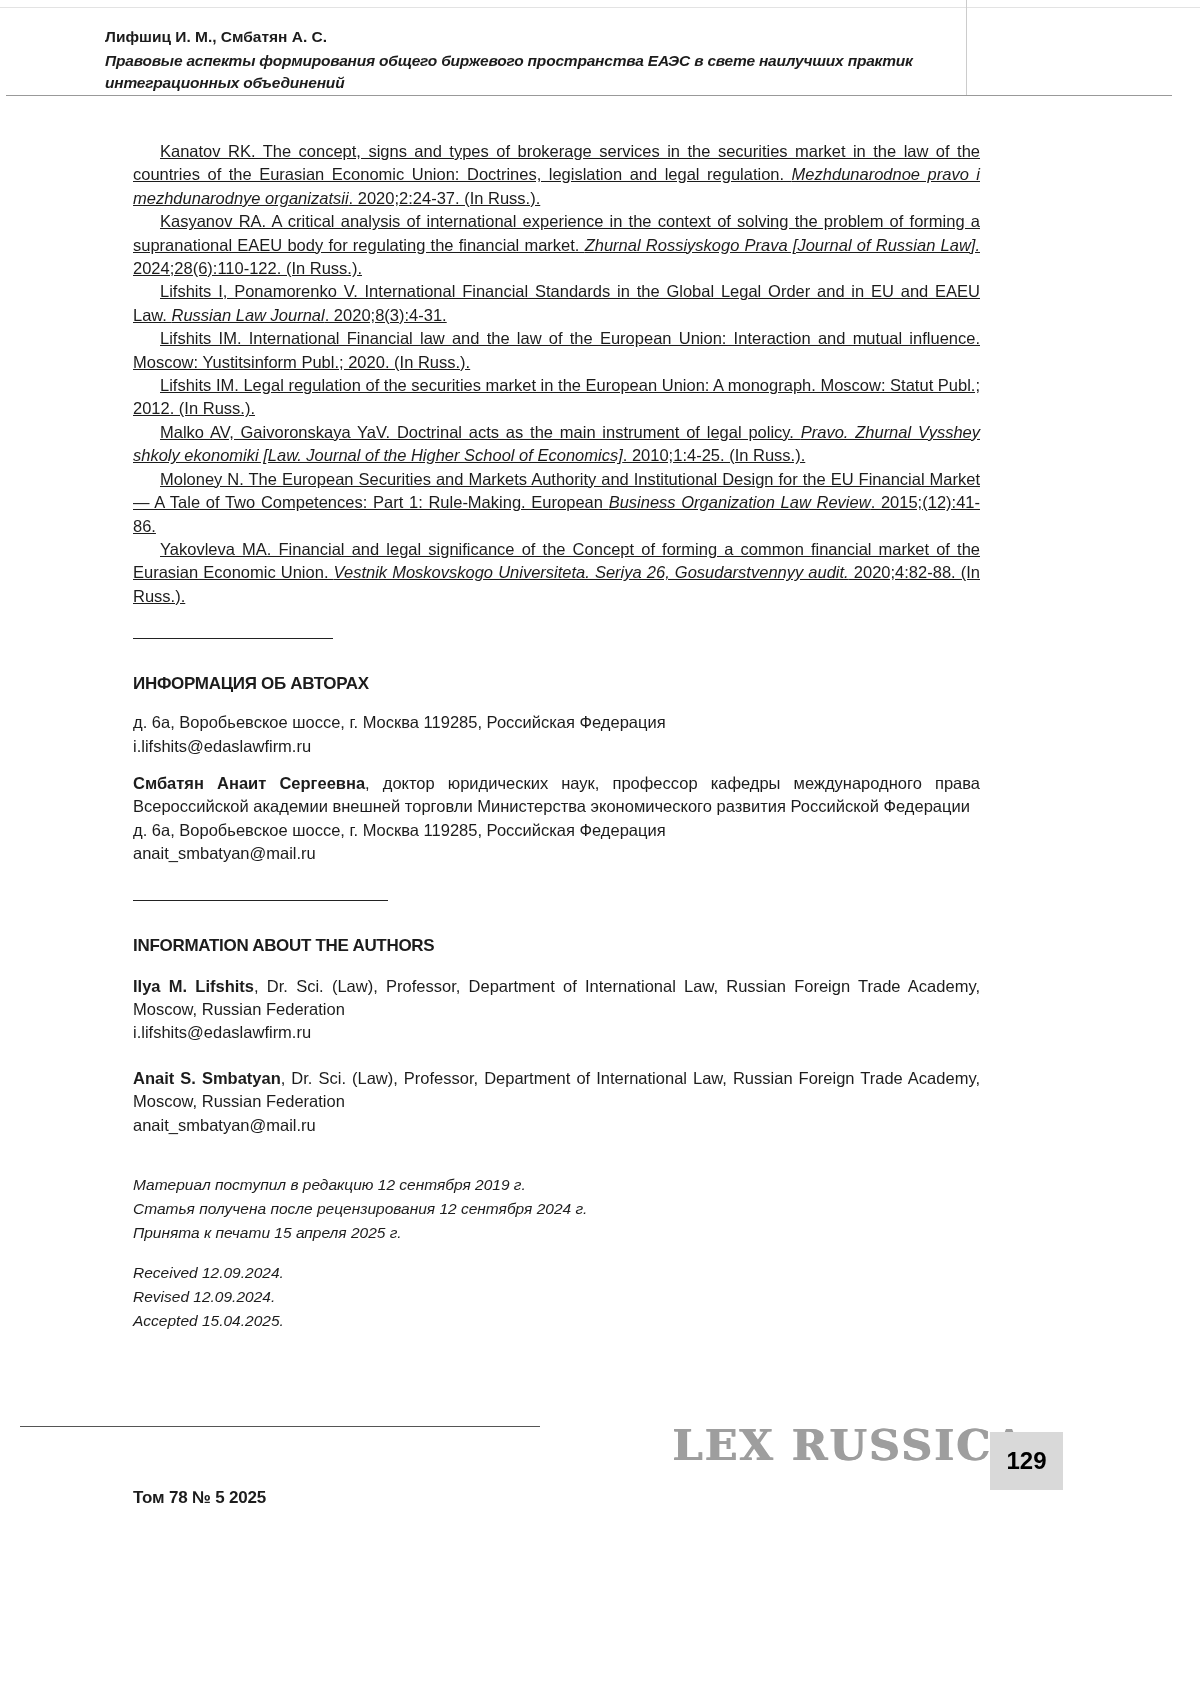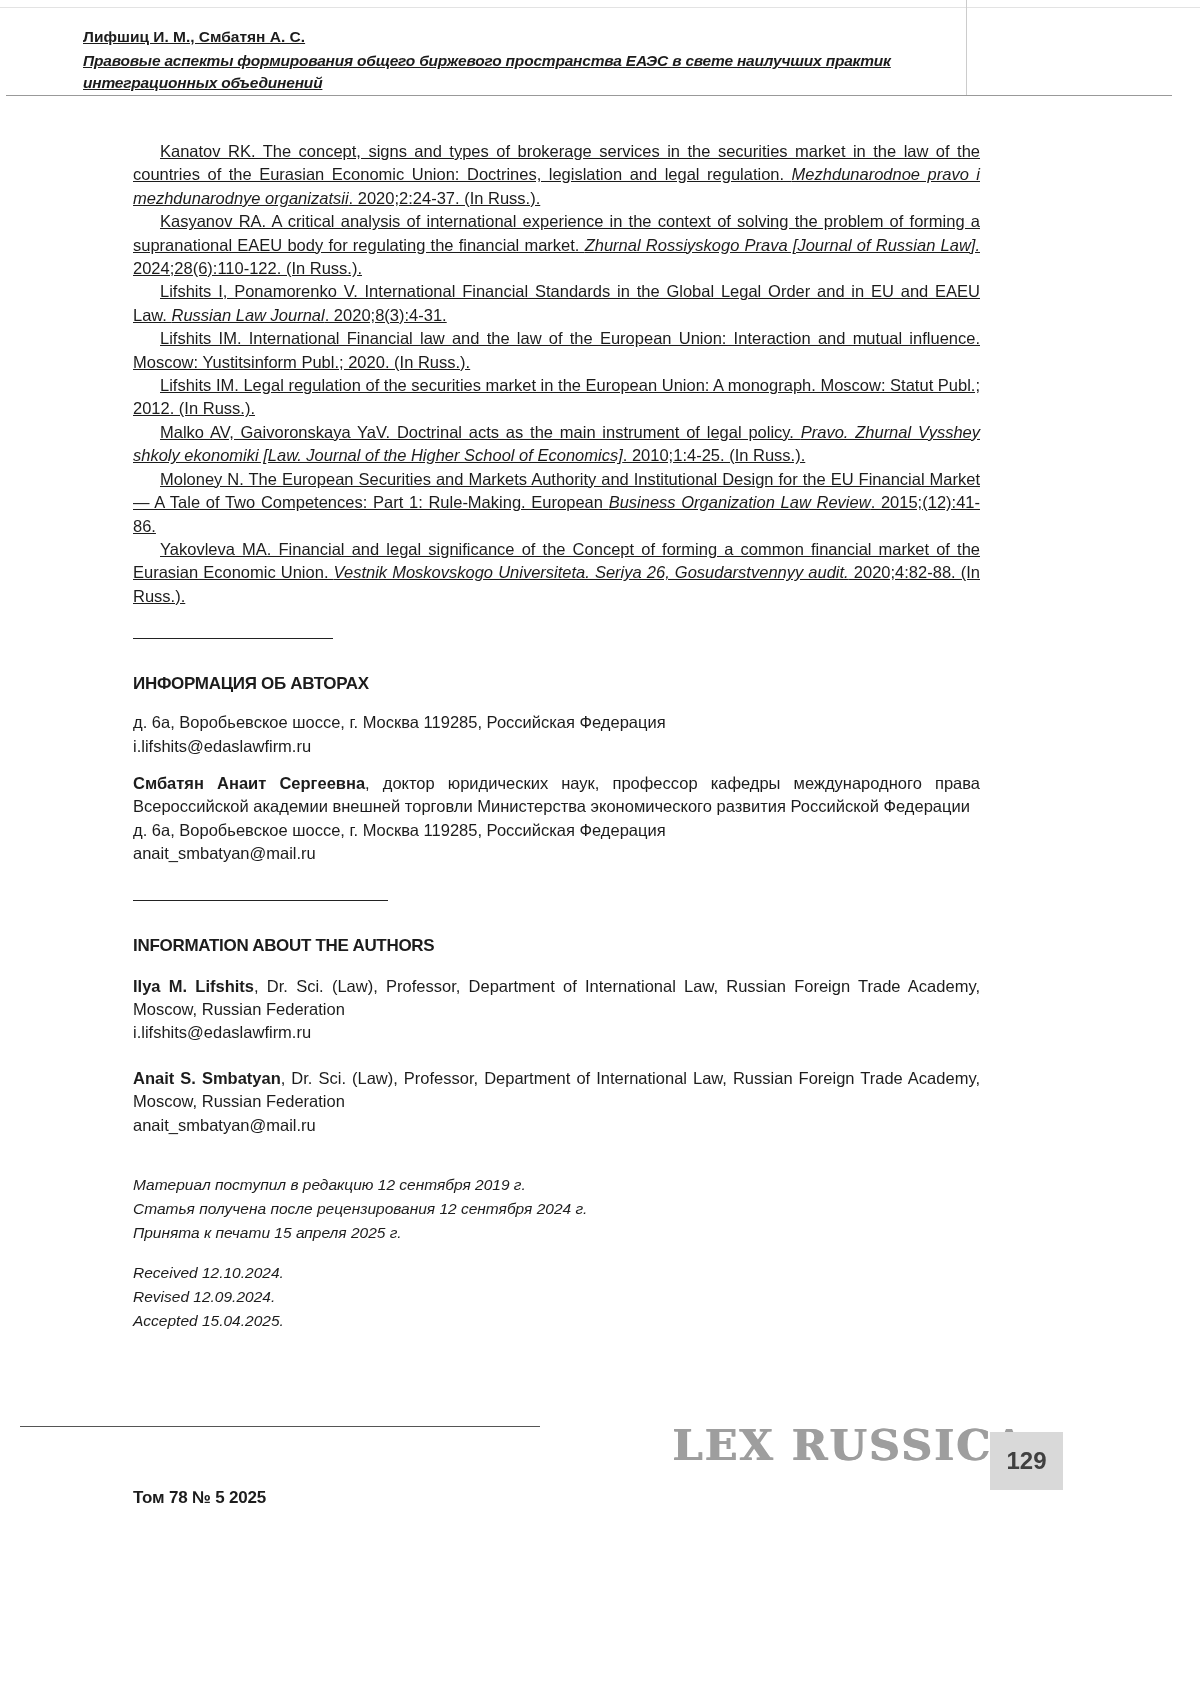--- a/index.html
+++ b/index.html
@@ -8,21 +8,21 @@
     background:#ffffff;
     color:#1c1c1c;
     font-family:"Liberation Sans", sans-serif;
     position:relative;
     overflow:hidden;
   }
   .page { position:absolute; inset:0; }
 
   
   .top-edge { position:absolute; left:0; right:0; top:7px; border-top:1px solid #e3e3e3; }
-  .header { padding:26px 220px 0 83px;text-decoration:underline; }
+  .header { padding:26px 220px 0 105px; }
   .header .authors { font-weight:bold; font-size:15.5px; line-height:22px; }
   .header .running-title { font-weight:bold; font-style:italic; font-size:15.5px; line-height:22px; margin-top:2px; letter-spacing:-0.2px; }
   .header-rule { position:absolute; left:6px; right:28px; top:95px; border-top:1px solid #999; }
   .header-tick { position:absolute; left:966px; top:0; height:95px; width:1px; background:#cccccc; }
 
   .content { padding:0 220px 0 133px; }
 
   
   .refs { margin-top:46px; font-size:16.5px; line-height:23.4px; text-align:justify; }
   .refs p { text-indent:27px;text-decoration:underline; }
@@ -55,21 +55,21 @@
     font-family:"DejaVu Serif", serif;
     font-weight:bold; font-size:43px; color:#9e9e9e;
     letter-spacing:2px;
     text-shadow:1px 0 #9e9e9e;
     white-space:nowrap;
   }
   .page-badge {
     position:absolute; left:990px; top:1432px; width:73px; height:58px;
     background:#d9d9d9;
     display:flex; align-items:center; justify-content:center;
-    font-weight:bold; font-size:24px; color:#404040;
+    font-weight:bold; font-size:24px; color:#000000;
   }
 </style>
 </head>
 <body>
 
 <div class="page">
 
   <div class="top-edge"></div>
 
   <div class="header">
@@ -119,21 +119,21 @@
       <p>anait_smbatyan@mail.ru</p>
     </div>
 
     <div class="dates ru">
       <p>Материал поступил в редакцию 12 сентября 2019 г.</p>
       <p>Статья получена после рецензирования 12 сентября 2024 г.</p>
       <p>Принята к печати 15 апреля 2025 г.</p>
     </div>
 
     <div class="dates en">
-      <p>Received 12.10.2024.</p>
+      <p>Received 12.09.2024.</p>
       <p>Revised 12.09.2024.</p>
       <p>Accepted 15.04.2025.</p>
     </div>
 
   </div>
 
   <div>
     <div class="footer-rule"></div>
     <div class="footer-vol">Том 78 № 5 2025</div>
     <div class="logo">LEX RUSSICA</div>

